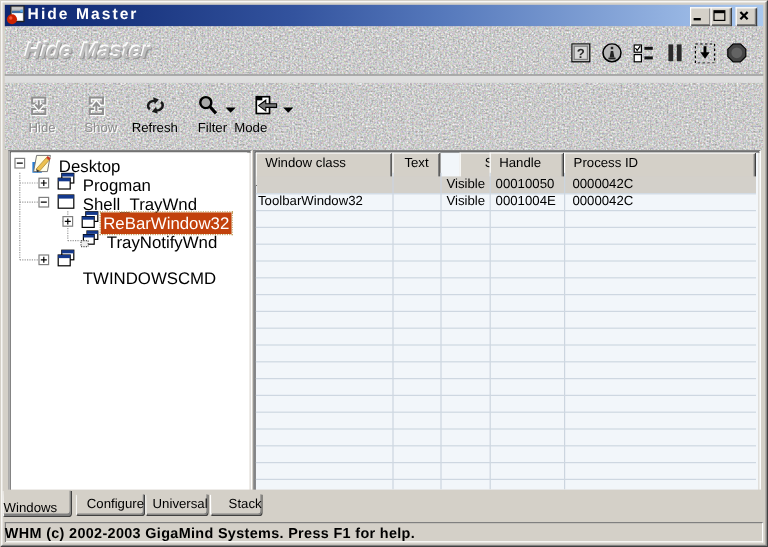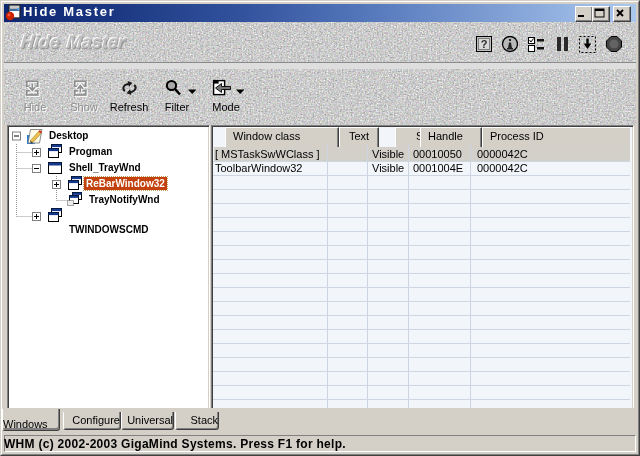--- a/index.html
+++ b/index.html
@@ -15,26 +15,26 @@
   .tbtn{top:2px;width:16px;height:14px;background:#d4d0c8;border-top:1px solid #ffffff;border-left:1px solid #ffffff;border-right:1px solid #404040;border-bottom:1px solid #404040;box-shadow:inset -1px -1px 0 #808080;}
   
   #banner-noise{left:4px;top:22px;width:632px;height:103px;}
   #banner-divider{left:4px;top:62px;width:632px;height:6px;border-top:1px solid #8a8a8a;background:#dedede;box-sizing:content-box;}
   #banner-title{left:21px;top:32px;font-size:18px;font-style:italic;font-weight:bold;color:#bebebe;letter-spacing:0px;word-spacing:2px;text-shadow:-1px -1px 0 #fbfbfb,1px 1px 1px #8e8e8e;transform:skewX(-5deg);}
   
   .tlabel{top:101px;font-size:11px;color:#000;text-align:center;}
   .tlabel.dis{color:#8d8d8d;text-shadow:1px 1px 0 #ffffff;}
   
   #treepanel{left:7px;top:125px;width:201px;height:285px;background:#ffffff;border-top:1px solid #808080;border-left:1px solid #808080;border-right:1px solid #ffffff;border-bottom:1px solid #ffffff;box-shadow:inset 1px 1px 0 #404040,inset -1px -1px 0 #d4d0c8;}
-  .ti{position:absolute;font-size:10px;color:#000;white-space:nowrap;font-weight:bold;}
+  .ti{position:absolute;font-size:14px;color:#000;white-space:nowrap;}
   .sel{background:#c2410c;color:#fff;outline:1px dotted #c0a060;padding:1px 2px;}
   
   #listpanel{left:211px;top:125px;width:421px;height:285px;background:#f2f6fa;border-top:1px solid #808080;border-left:1px solid #808080;border-right:1px solid #ffffff;border-bottom:1px solid #ffffff;box-shadow:inset 1px 1px 0 #404040,inset -1px -1px 0 #d4d0c8;}
   #listinner{left:213px;top:127px;width:417px;height:281px;overflow:hidden;}
-  .hcell{top:0;height:28px;background:#d4d0c8;border-top:1px solid #ffffff;border-left:1px solid #ffffff;border-right:1px solid #404040;border-bottom:1px solid #404040;box-shadow:inset -1px -1px 0 #808080;box-sizing:border-box;font-size:11px;color:#000;line-height:16px;padding-left:7px;margin-left:12px;}
+  .hcell{top:0;height:28px;background:#d4d0c8;border-top:1px solid #ffffff;border-left:1px solid #ffffff;border-right:1px solid #404040;border-bottom:1px solid #404040;box-shadow:inset -1px -1px 0 #808080;box-sizing:border-box;font-size:11px;color:#000;line-height:16px;padding-left:7px;}
   .vline{top:17px;width:1px;height:264px;background:#ccd5df;}
   .hrow{left:0;width:417px;height:1px;background:#ced7e1;}
   .cell{font-size:11px;color:#000;white-space:nowrap;}
   
   .tab{top:412px;height:17px;font-size:11px;background:#d4d0c8;border-left:1px solid #ffffff;border-right:1px solid #404040;border-bottom:1px solid #404040;border-radius:0 0 3px 3px;box-shadow:inset -1px -1px 0 #808080;text-align:right;line-height:17px;}
   #tab-active{left:2px;top:409px;width:58px;height:22px;background:#d4d0c8;border-left:1px solid #ffffff;border-right:1px solid #404040;border-bottom:1px solid #404040;border-radius:0 0 3px 3px;box-shadow:inset -1px -2px 0 #808080;font-size:11px;text-align:left;line-height:30px;box-sizing:border-box;}
   
   #statusbar{left:4px;top:435px;width:632px;height:17px;background:#d4d0c8;border-top:1px solid #808080;border-left:1px solid #808080;border-right:1px solid #ffffff;border-bottom:1px solid #ffffff;box-sizing:border-box;}
   #status-text{left:4px;top:437px;font-size:12px;font-weight:bold;color:#000;letter-spacing:0.28px;}
 </style>
@@ -168,21 +168,21 @@
       <rect x="1.6" y="1.6" width="11" height="14" fill="#fff" stroke="#000" stroke-width="1.4"></rect>
       <rect x="1.6" y="1.6" width="5" height="3" fill="#000"></rect>
       <path d="M18.5 7.5 L18.5 10.5 L9.5 10.5 L9.5 13.5 L3.5 9 L9.5 4.5 L9.5 7.5 Z" fill="#777" stroke="#000" stroke-width="0.9"></path>
     </g>
     <path d="M224 10.5 L232.5 10.5 L228.2 15 Z" fill="#000"></path>
   </svg>
   <div class="abs tlabel dis" style="left:13px;width:44px">Hide</div>
   <div class="abs tlabel dis" style="left:62px;width:44px">Show</div>
   <div class="abs tlabel" style="left:106px;width:46px">Refresh</div>
   <div class="abs tlabel" style="left:155px;width:44px">Filter</div>
-  <div class="abs tlabel" style="left:204px;width:44px">Mode</div>
+  <div class="abs tlabel" style="left:187px;width:44px">Mode</div>
 
   <div class="abs" id="treepanel"></div>
   <div class="abs" id="treewrap" style="left:9px;top:127px;width:197px;height:281px;overflow:hidden;background:#fff;">
     <svg width="197" height="281" viewBox="0 0 197 281" style="position:absolute;left:0;top:0">
 
       <g stroke="#999" stroke-width="1" stroke-dasharray="1 1" fill="none">
         <line x1="7.5" y1="17" x2="7.5" y2="89.5"></line>
         <line x1="7.5" y1="25.5" x2="23" y2="25.5"></line>
         <line x1="7.5" y1="41.5" x2="23" y2="41.5"></line>
         <line x1="7.5" y1="89.5" x2="23" y2="89.5"></line>
@@ -295,21 +295,20 @@
     <div class="abs hrow" style="top:160px"></div>
     <div class="abs hrow" style="top:174px"></div>
     <div class="abs hrow" style="top:188px"></div>
     <div class="abs hrow" style="top:202px"></div>
     <div class="abs hrow" style="top:216px"></div>
     <div class="abs hrow" style="top:230px"></div>
     <div class="abs hrow" style="top:244px"></div>
     <div class="abs hrow" style="top:258px"></div>
     <div class="abs hrow" style="top:272px"></div>
 
-    <div class="abs cell" style="left:2px;top:21px">[ MSTaskSwWClass ]</div>
     <div class="abs cell" style="left:159px;top:21px">Visible</div>
     <div class="abs cell" style="left:200px;top:21px">00010050</div>
     <div class="abs cell" style="left:264px;top:21px">0000042C</div>
 
     <div class="abs cell" style="left:2px;top:35px">ToolbarWindow32</div>
     <div class="abs cell" style="left:159px;top:35px">Visible</div>
     <div class="abs cell" style="left:200px;top:35px">0001004E</div>
     <div class="abs cell" style="left:264px;top:35px">0000042C</div>
   </div>
 

